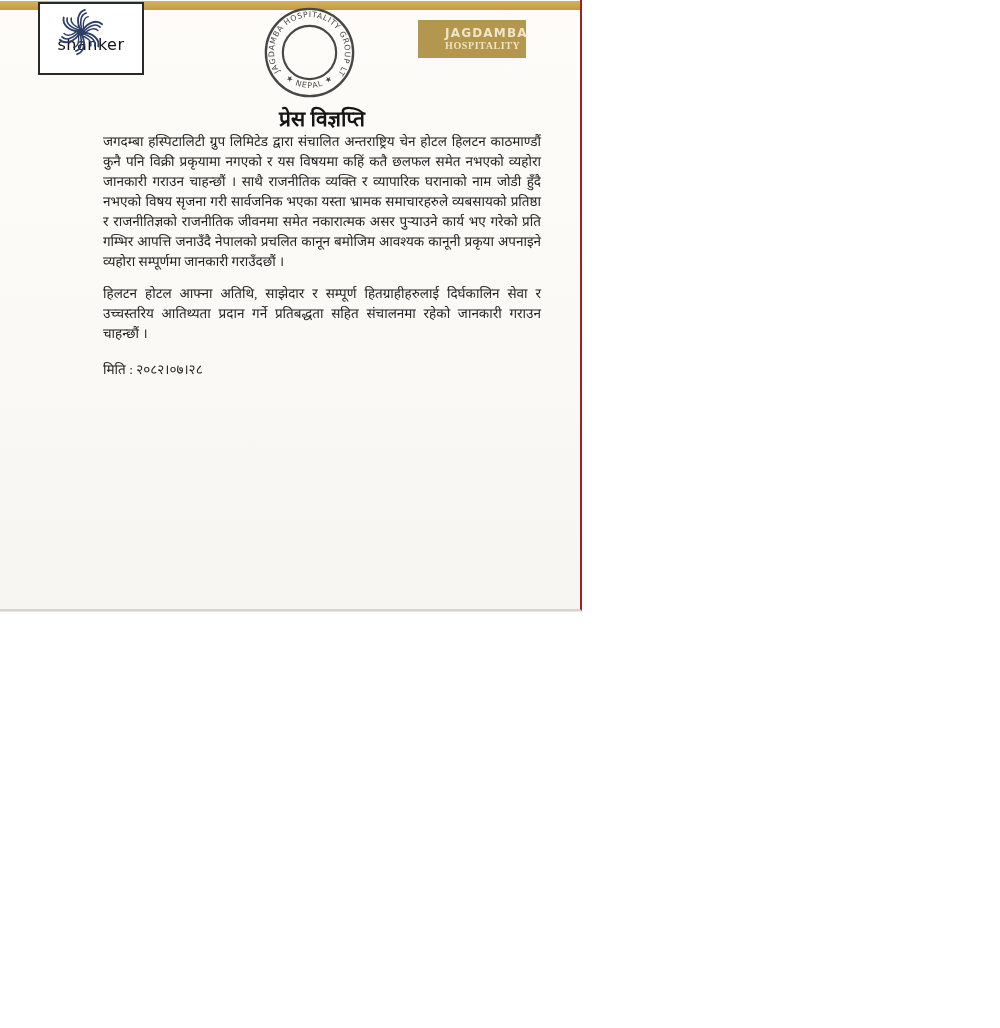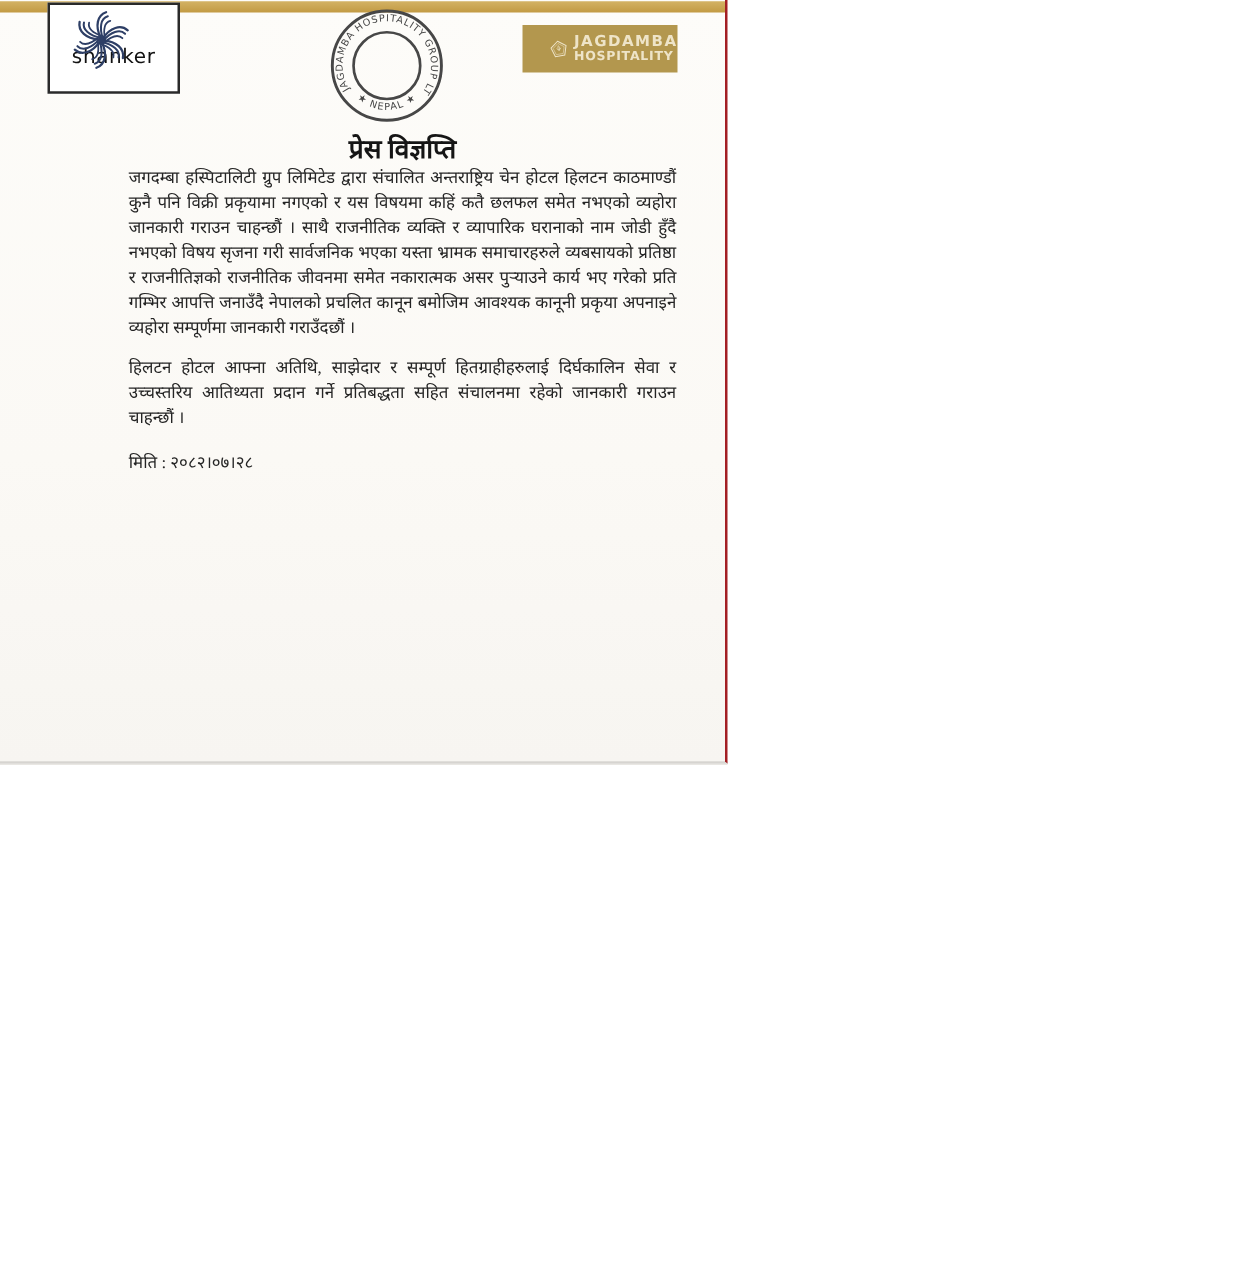--- a/index.html
+++ b/index.html
@@ -45,33 +45,33 @@
     font-size: 16px; color: #111; letter-spacing: 0.5px;
     line-height: 1;
   }
 
   
   .stamp { position: absolute; left: 261px; top: 4px; z-index: 2; }
 
   
   .jh-logo {
     position: absolute; left: 418px; top: 20px;
-    width: 124px; height: 38px;
+    width: 108px; height: 38px;
     background: #b3974e;
     display: flex; align-items: center;
     padding-left: 22px;
     z-index: 2;
   }
   .jh-text {
     font-family: "DejaVu Sans", sans-serif;
     font-weight: bold; color: #eee4c8;
     margin-left: 5px; line-height: 1;
   }
   .jh-line1 { font-size: 12px; letter-spacing: 1.2px; }
-  .jh-line2 { font-size: 10px; letter-spacing: 0.6px; margin-top: 2px; }
+  .jh-line2 { font-size: 10px; letter-spacing: 0.6px; margin-top: 2px; font-family: Liberation Serif, serif; }
 
   
   .content {
     position: relative;
     margin: 104px 41px 0 103px;
     width: 438px;
     color: #1f1f1f;
   }
   .title {
     text-align: center;

